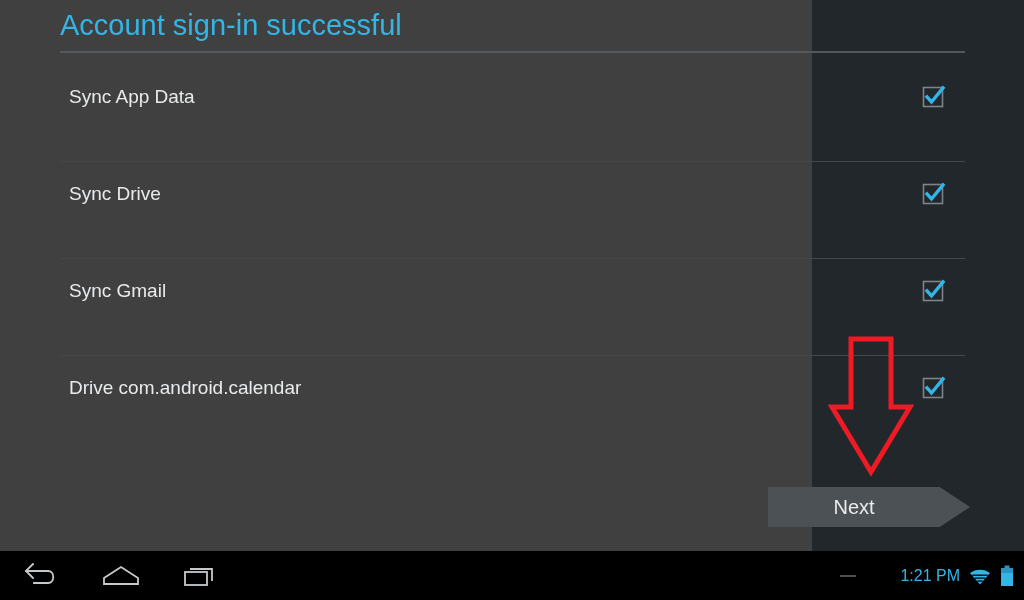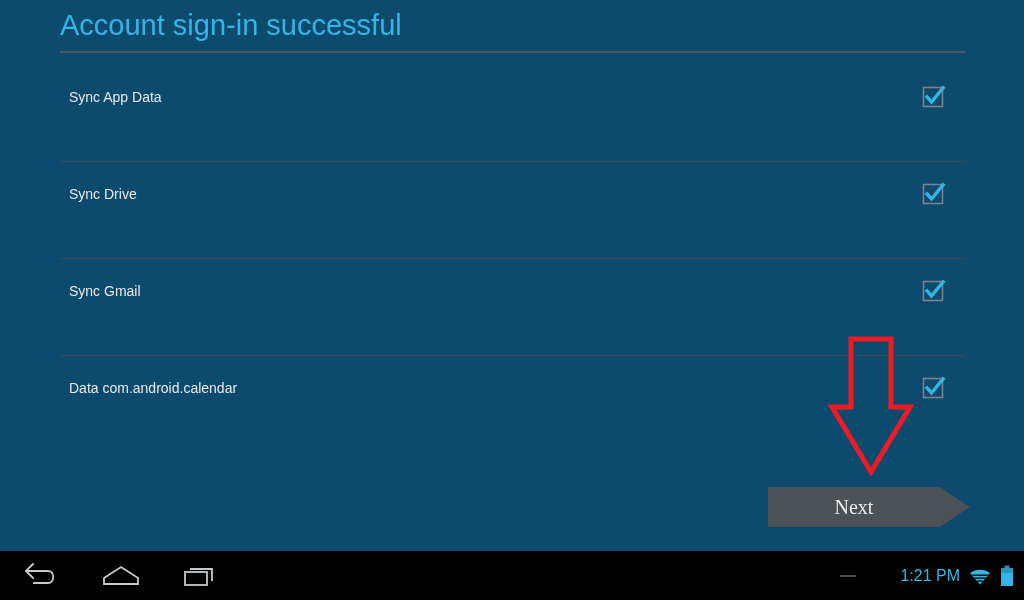--- a/index.html
+++ b/index.html
@@ -20,23 +20,23 @@
     width: 1024px;
     height: 600px;
     background: #22272c;
   }
 
   
   #content {
     position: absolute;
     left: 0;
     top: 0;
-    width: 1024px;
+    width: 812px;
     height: 551px;
-    background: #0c4a6e;
+    background: #404040;
     box-sizing: border-box;
   }
 
   #page-title {
     position: absolute;
     left: 60px;
     top: 9px;
     font-size: 29px;
     color: #33b5e5;
     letter-spacing: 0px;
@@ -67,21 +67,21 @@
   .list-row + .list-row {
     border-top: 1px solid #43484c;
     margin-top: 32px;
   }
 
   .row-label {
     position: absolute;
     left: 9px;
     top: 50%;
     transform: translateY(-50%);
-    font-size: 14px;
+    font-size: 19px;
     color: #e8eaec;
     white-space: nowrap;
     text-align: center;
   }
 
   .row-check {
     position: absolute;
     right: 18px;
     top: 50%;
     transform: translateY(-50%);
@@ -113,21 +113,20 @@
   #next-button {
     position: absolute;
     left: 768px;
     top: 487px;
     width: 202px;
     height: 40px;
     background: #4c5155;
     -webkit-clip-path: polygon(0 0, 85% 0, 100% 50%, 85% 100%, 0 100%);
     clip-path: polygon(0 0, 85% 0, 100% 50%, 85% 100%, 0 100%);
     cursor: pointer;
-    font-family: Liberation Serif, serif;
   }
   #next-label {
     position: absolute;
     left: 0;
     top: 0;
     width: 172px;
     height: 40px;
     line-height: 40px;
     text-align: center;
     font-size: 20px;
@@ -223,21 +222,21 @@
         <div class="row-label">Sync Gmail</div>
         <div class="row-check">
           <svg viewBox="0 0 26 26">
             <rect x="2.5" y="3.5" width="19" height="19" fill="none" stroke="#7d8388" stroke-width="1.6"></rect>
             <path d="M6 13 L10.5 18 L22 4" fill="none" stroke="#33b5e5" stroke-width="3.4" stroke-linecap="square" stroke-linejoin="miter"></path>
           </svg>
         </div>
       </div>
 
       <div class="list-row">
-        <div class="row-label">Data com.android.calendar</div>
+        <div class="row-label">Drive com.android.calendar</div>
         <div class="row-check">
           <svg viewBox="0 0 26 26">
             <rect x="2.5" y="3.5" width="19" height="19" fill="none" stroke="#7d8388" stroke-width="1.6"></rect>
             <path d="M6 13 L10.5 18 L22 4" fill="none" stroke="#33b5e5" stroke-width="3.4" stroke-linecap="square" stroke-linejoin="miter"></path>
           </svg>
         </div>
       </div>
 
     </div>
 

